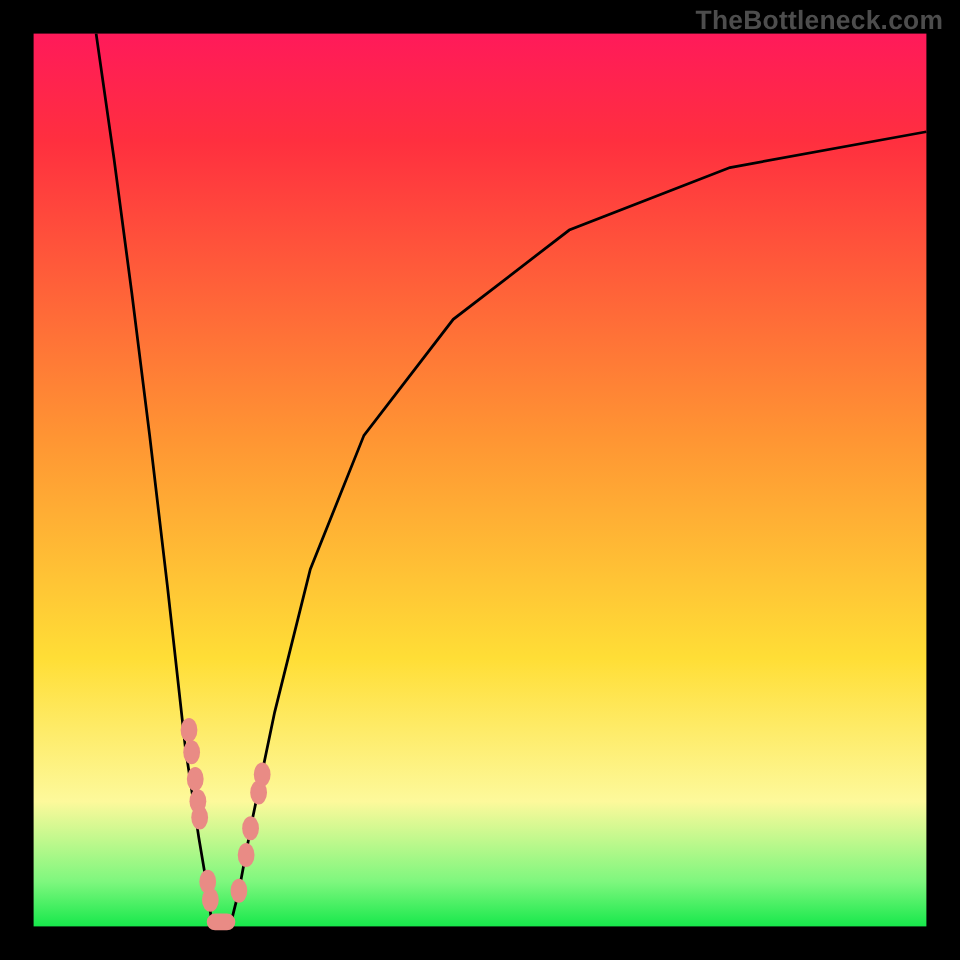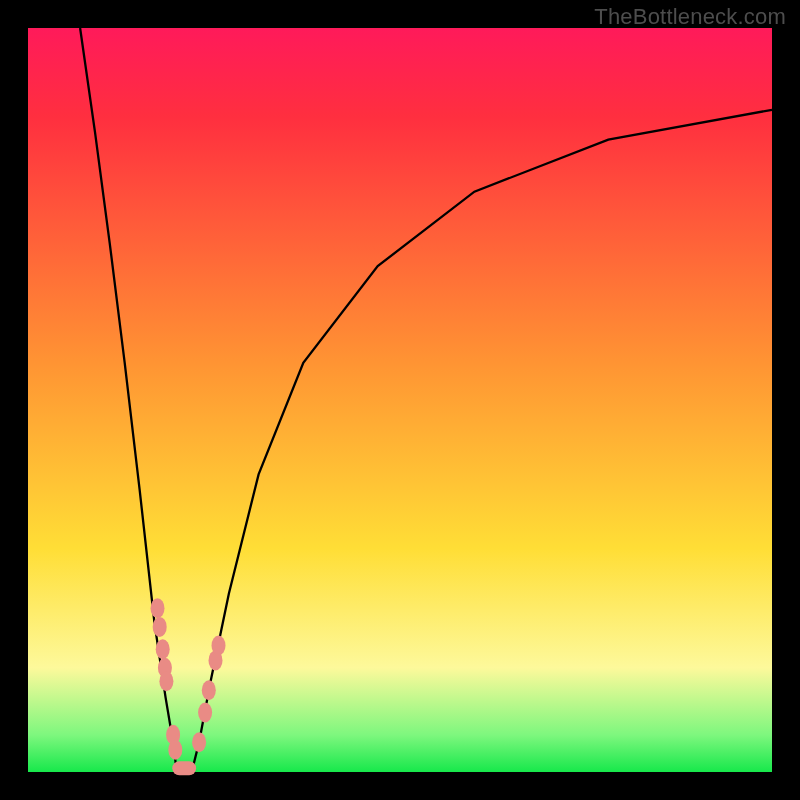--- a/index.html
+++ b/index.html
@@ -35,21 +35,21 @@
       var(--c-lightgreen) 95%,
       var(--c-green) 100%
     );
   }
   .watermark {
     position: absolute;
     top: 4px;
     right: 14px;
     color: #4d4d4d;
     font-size: 22px;
-    font-weight: 400;
+    font-weight: 700;
     letter-spacing: 0.2px;
     user-select: none;
     margin-left: 44px;
   }
   svg.curve {
     position: absolute;
     top: 0; left: 0;
     width: 744px;
     height: 744px;
     overflow: visible;

